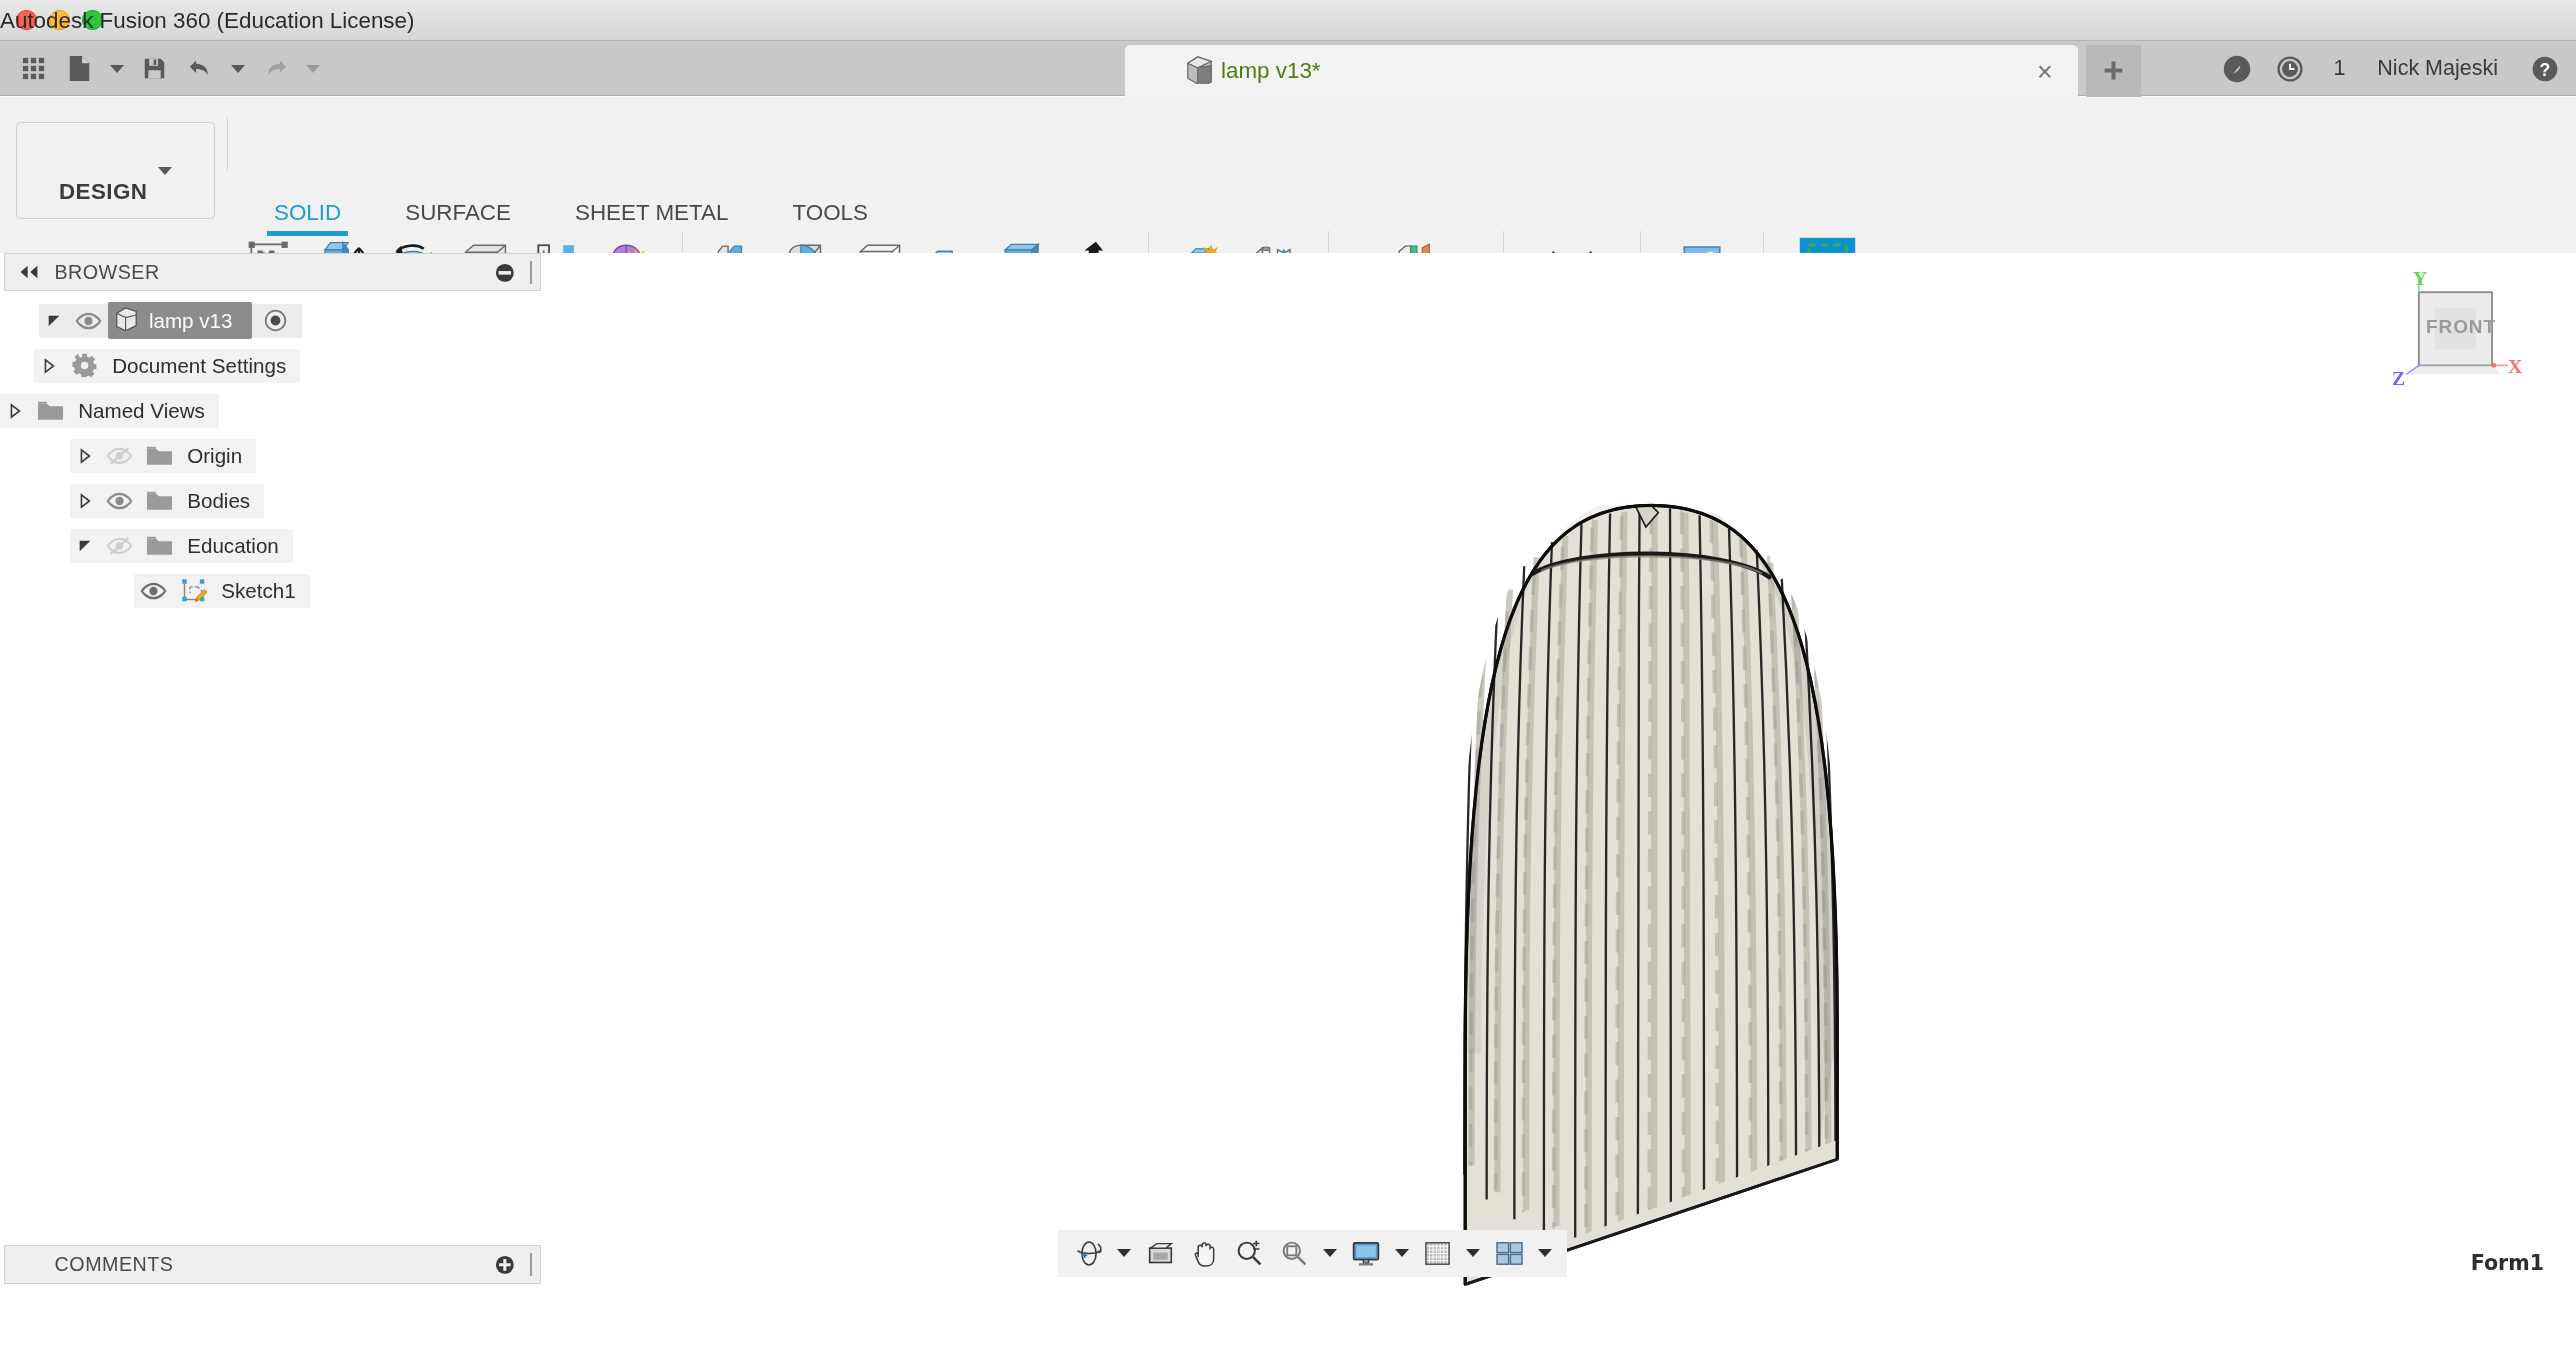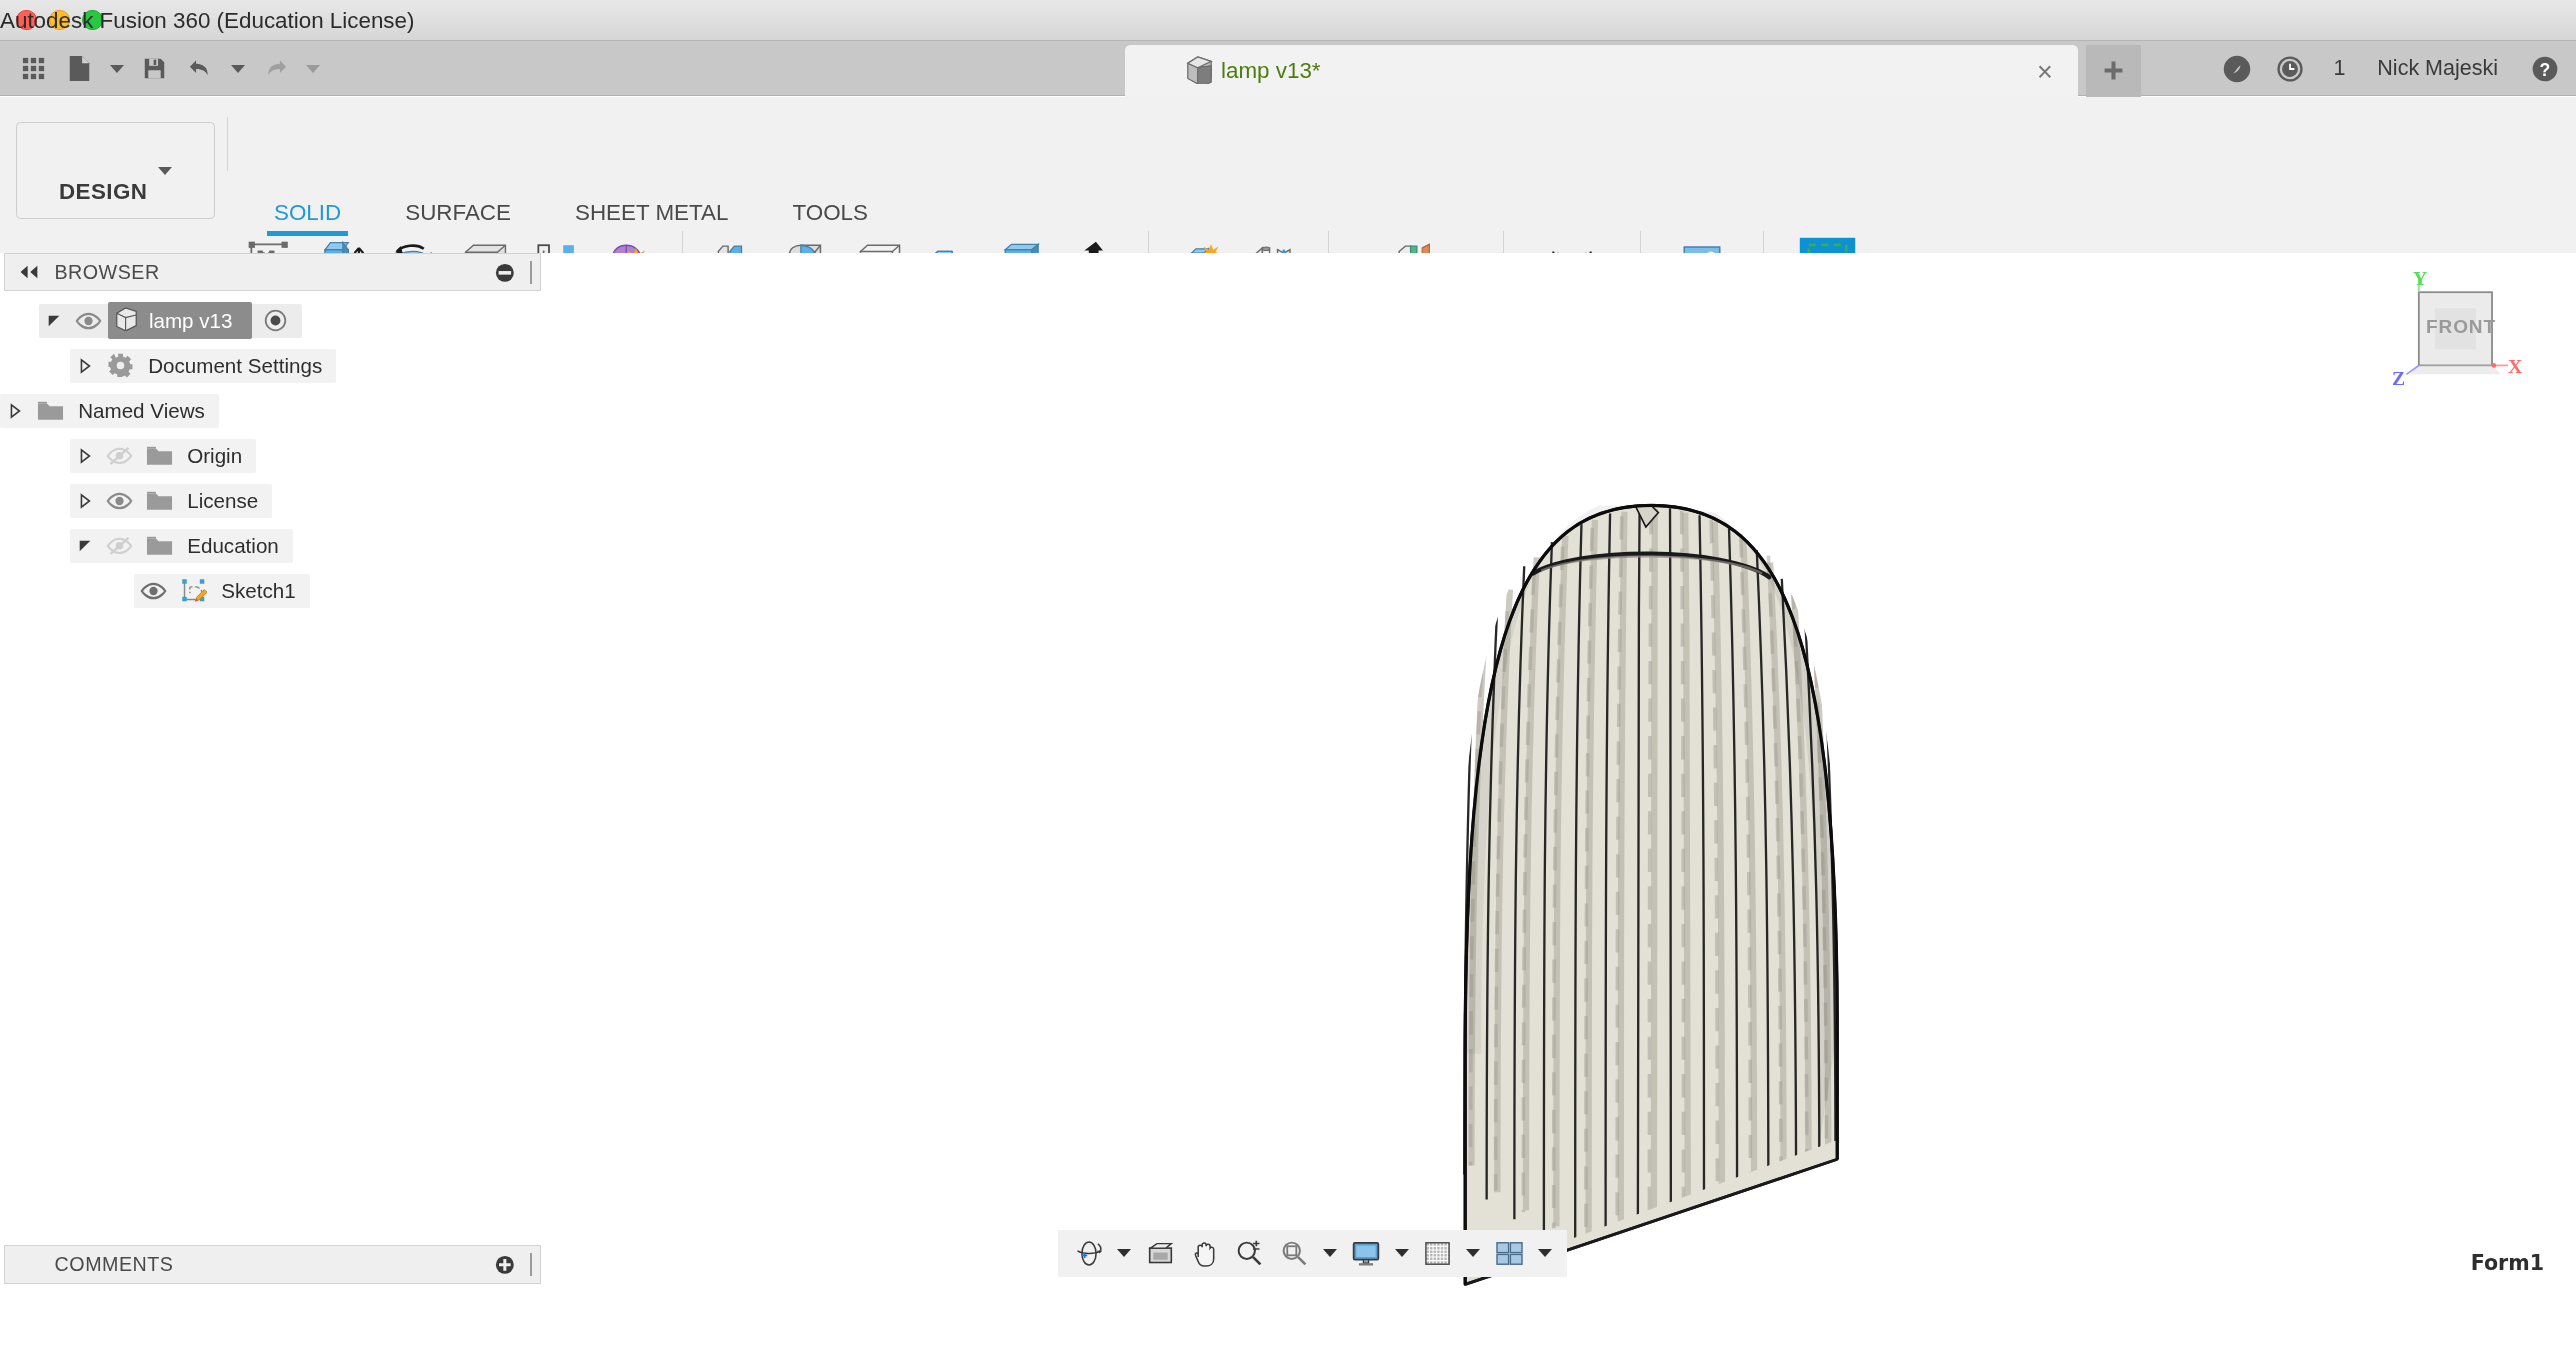--- a/index.html
+++ b/index.html
@@ -559,98 +559,98 @@
         </span>
         <span style="margin-left:10.7px;display:flex;">
           <svg width="25" height="25" viewBox="0 0 28 28">
             <circle cx="14" cy="14" r="11" fill="#eeeeee" stroke="#7a7a7a" stroke-width="2"></circle>
             <circle cx="14" cy="14" r="5.5" fill="#4a4a4a"></circle>
           </svg>
         </span>
       </div>
     </div>
 
+    <div class="trow" style="padding-left:34px;">
+      <div class="tw">
+        <span class="arrow closed">
+          <svg width="16" height="16" viewBox="0 0 18 18">
+              <path d="M5 2l9 7-9 7z" fill="none" stroke="#3a3a3a" stroke-width="1.8"></path>
+            </svg>
+        </span>
+        <span class="ficon">
+          <svg width="25" height="25" viewBox="0 0 28 28">
+            <path d="M11 1h6v3.2l3 1.3 2.3-2.3 4.2 4.2L24.2 10l1.3 3H28v6h-3.2l-1.3 3 2.3 2.3-4.2 4.2-2.3-2.3-3 1.3V28h-6v-3.2l-3-1.3-2.3 2.3-4.2-4.2 2.3-2.3-1.3-3H0v-6h3.2l1.3-3-2.3-2.3 4.2-4.2L8.7 5.5l3-1.3z" fill="#9a9a9a" transform="scale(0.96) translate(0.5,0)"></path>
+            <circle cx="14" cy="14" r="4.2" fill="#efefef"></circle>
+          </svg>
+        </span>
+        <span class="tlabel">Document Settings</span>
+      </div>
+    </div>
+
+    <div class="trow" style="">
+      <div class="tw">
+        <span class="arrow closed">
+          <svg width="16" height="16" viewBox="0 0 18 18">
+              <path d="M5 2l9 7-9 7z" fill="none" stroke="#3a3a3a" stroke-width="1.8"></path>
+            </svg>
+        </span>
+        <span class="ficon">
+          <svg width="27" height="21.5" viewBox="0 0 30 24">
+            <path d="M1 4h10l3 3h15v15H1z" fill="#9a9a9a"></path>
+            <path d="M1 2h10v2H1z" fill="#9a9a9a"></path>
+          </svg>
+        </span>
+        <span class="tlabel">Named Views</span>
+      </div>
+    </div>
+
     <div class="trow" style="padding-left:70px;">
       <div class="tw">
         <span class="arrow closed">
           <svg width="16" height="16" viewBox="0 0 18 18">
               <path d="M5 2l9 7-9 7z" fill="none" stroke="#3a3a3a" stroke-width="1.8"></path>
             </svg>
         </span>
-        <span class="ficon">
-          <svg width="25" height="25" viewBox="0 0 28 28">
-            <path d="M11 1h6v3.2l3 1.3 2.3-2.3 4.2 4.2L24.2 10l1.3 3H28v6h-3.2l-1.3 3 2.3 2.3-4.2 4.2-2.3-2.3-3 1.3V28h-6v-3.2l-3-1.3-2.3 2.3-4.2-4.2 2.3-2.3-1.3-3H0v-6h3.2l1.3-3-2.3-2.3 4.2-4.2L8.7 5.5l3-1.3z" fill="#9a9a9a" transform="scale(0.96) translate(0.5,0)"></path>
-            <circle cx="14" cy="14" r="4.2" fill="#efefef"></circle>
-          </svg>
-        </span>
-        <span class="tlabel">Document Settings</span>
-      </div>
-    </div>
-
-    <div class="trow" style="">
-      <div class="tw">
-        <span class="arrow closed">
-          <svg width="16" height="16" viewBox="0 0 18 18">
-              <path d="M5 2l9 7-9 7z" fill="none" stroke="#3a3a3a" stroke-width="1.8"></path>
-            </svg>
+        <span class="eye">
+          <svg width="27" height="19.7" viewBox="0 0 30 22">
+            <path d="M15 3C7 3 2 11 2 11s5 8 13 8 13-8 13-8-5-8-13-8z" fill="none" stroke="#cfcfcf" stroke-width="2.3"></path>
+            <circle cx="15" cy="11" r="4.2" fill="#cfcfcf"></circle>
+            <path d="M5 20L25 2" stroke="#cfcfcf" stroke-width="2.6"></path>
+          </svg>
         </span>
         <span class="ficon">
           <svg width="27" height="21.5" viewBox="0 0 30 24">
             <path d="M1 4h10l3 3h15v15H1z" fill="#9a9a9a"></path>
             <path d="M1 2h10v2H1z" fill="#9a9a9a"></path>
           </svg>
         </span>
-        <span class="tlabel">Named Views</span>
+        <span class="tlabel">Origin</span>
       </div>
     </div>
 
     <div class="trow" style="padding-left:70px;">
       <div class="tw">
         <span class="arrow closed">
           <svg width="16" height="16" viewBox="0 0 18 18">
               <path d="M5 2l9 7-9 7z" fill="none" stroke="#3a3a3a" stroke-width="1.8"></path>
             </svg>
         </span>
         <span class="eye">
-          <svg width="27" height="19.7" viewBox="0 0 30 22">
-            <path d="M15 3C7 3 2 11 2 11s5 8 13 8 13-8 13-8-5-8-13-8z" fill="none" stroke="#cfcfcf" stroke-width="2.3"></path>
-            <circle cx="15" cy="11" r="4.2" fill="#cfcfcf"></circle>
-            <path d="M5 20L25 2" stroke="#cfcfcf" stroke-width="2.6"></path>
+          <svg width="27" height="18" viewBox="0 0 30 20">
+            <path d="M15 2C7 2 2 10 2 10s5 8 13 8 13-8 13-8-5-8-13-8z" fill="none" stroke="#8a8a8a" stroke-width="2.4"></path>
+            <circle cx="15" cy="10" r="4.6" fill="#8a8a8a"></circle>
           </svg>
         </span>
         <span class="ficon">
           <svg width="27" height="21.5" viewBox="0 0 30 24">
             <path d="M1 4h10l3 3h15v15H1z" fill="#9a9a9a"></path>
             <path d="M1 2h10v2H1z" fill="#9a9a9a"></path>
           </svg>
         </span>
-        <span class="tlabel">Origin</span>
-      </div>
-    </div>
-
-    <div class="trow" style="padding-left:70px;">
-      <div class="tw">
-        <span class="arrow closed">
-          <svg width="16" height="16" viewBox="0 0 18 18">
-              <path d="M5 2l9 7-9 7z" fill="none" stroke="#3a3a3a" stroke-width="1.8"></path>
-            </svg>
-        </span>
-        <span class="eye">
-          <svg width="27" height="18" viewBox="0 0 30 20">
-            <path d="M15 2C7 2 2 10 2 10s5 8 13 8 13-8 13-8-5-8-13-8z" fill="none" stroke="#8a8a8a" stroke-width="2.4"></path>
-            <circle cx="15" cy="10" r="4.6" fill="#8a8a8a"></circle>
-          </svg>
-        </span>
-        <span class="ficon">
-          <svg width="27" height="21.5" viewBox="0 0 30 24">
-            <path d="M1 4h10l3 3h15v15H1z" fill="#9a9a9a"></path>
-            <path d="M1 2h10v2H1z" fill="#9a9a9a"></path>
-          </svg>
-        </span>
-        <span class="tlabel">License</span>
+        <span class="tlabel">Bodies</span>
       </div>
     </div>
 
     <div class="trow" style="padding-left:70px;">
       <div class="tw">
         <span class="arrow open">
           <svg width="16" height="16" viewBox="0 0 18 18">
               <path d="M3 3h12L3 15z" fill="#3a3a3a"></path>
             </svg>
         </span>

